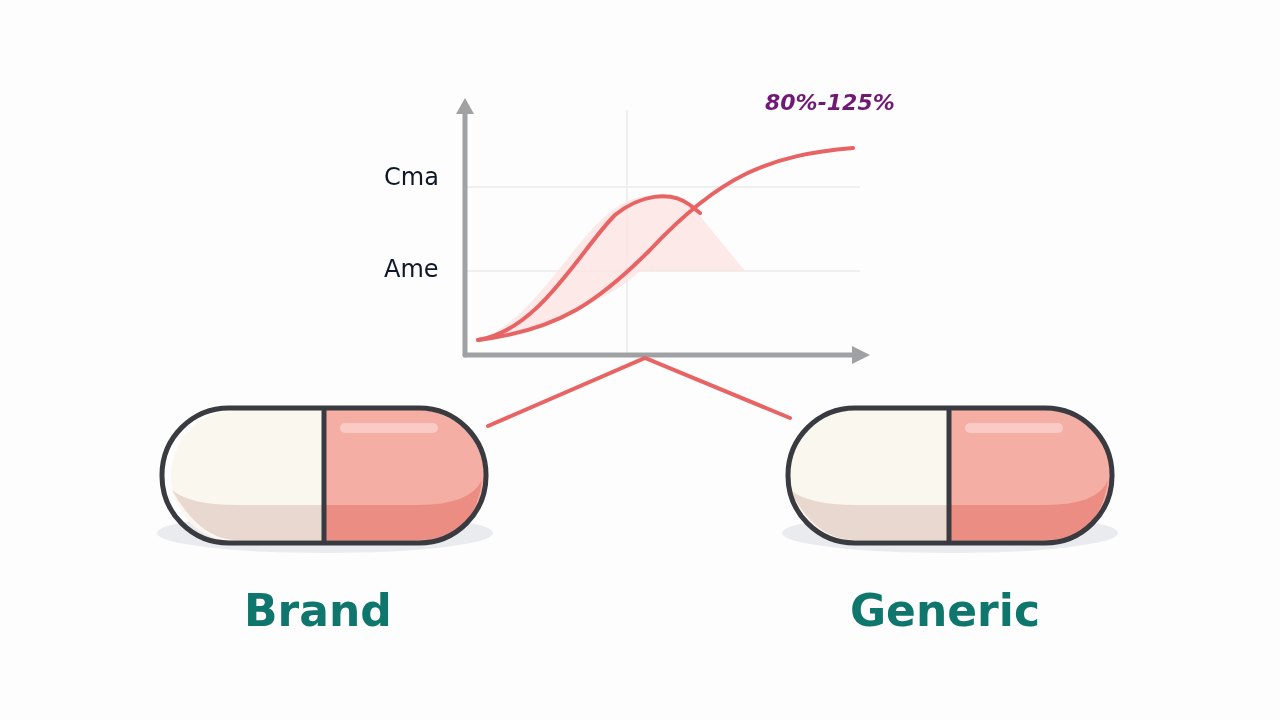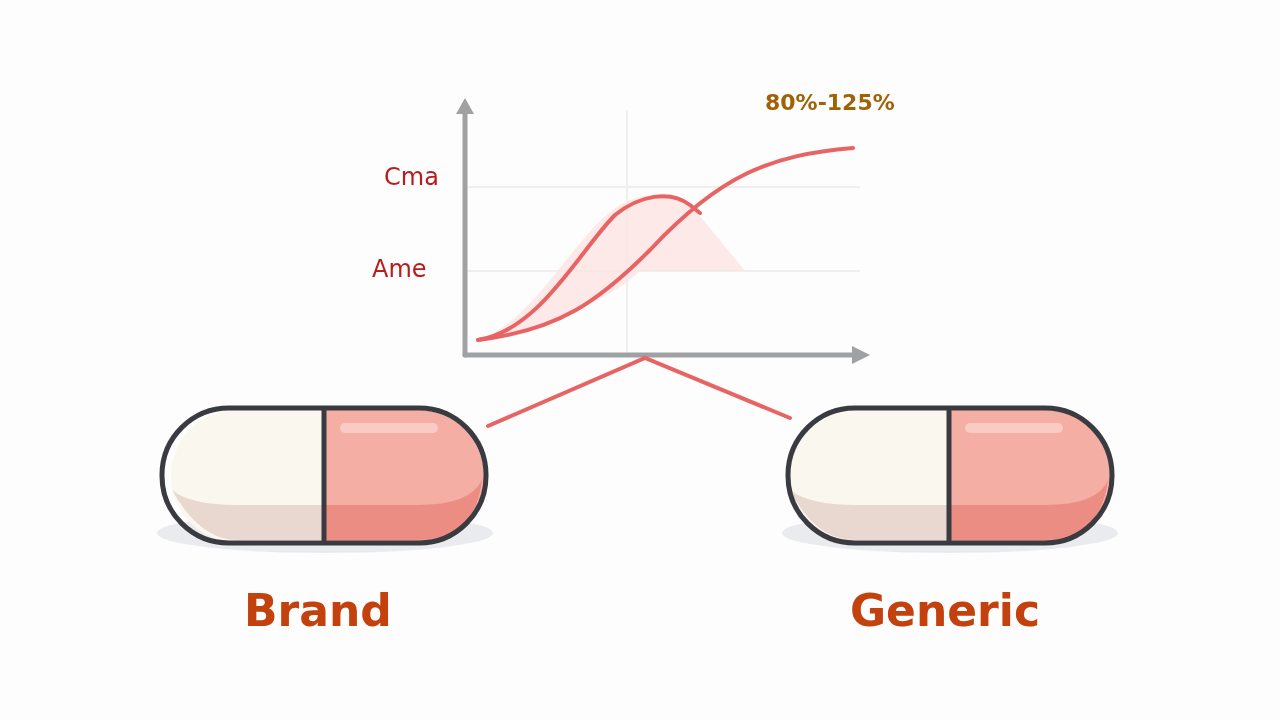--- a/index.html
+++ b/index.html
@@ -1,21 +1,21 @@
 <!DOCTYPE html>
 <html><head>
 <meta charset="utf-8">
 <style>
   html,body{margin:0;padding:0;}
   body{width:1280px;height:720px;background:#fdfdfd;position:relative;overflow:hidden;font-family:"Liberation Sans",sans-serif;}
   svg{position:absolute;left:0;top:0;}
   .lbl{position:absolute;font-family:"DejaVu Sans",sans-serif;}
-  .ylab{color:#b91c1c;font-size:24px;}
-  .range{color:#a16207;font-size:22px;font-weight:bold;}
-  .pill-label{color:#c2410c;font-size:44px;font-weight:bold;}
+  .ylab{color:#0f172a;font-size:24px;}
+  .range{color:#701a75;font-size:22px;font-weight:bold;font-style:italic;}
+  .pill-label{color:#0f766e;font-size:44px;font-weight:bold;}
 </style>
 </head>
 <body>
 
 <svg width="1280" height="720">
 
   <g stroke="#f1eeee" stroke-width="2">
     <line x1="465" y1="187" x2="860" y2="187"></line>
     <line x1="465" y1="271" x2="860" y2="271"></line>
     <line x1="627" y1="110" x2="627" y2="355"></line>
@@ -53,16 +53,16 @@
     <path d="M790,490 Q815,540 855,540 L950,540 L950,505 L855,505 Q810,505 790,490 Z" fill="#e8d8cf"></path>
     <path d="M950,410 L1045,410 A66,66 0 0 1 1045,542 L950,542 Z" fill="#f5aea4"></path>
     <path d="M950,505 L1045,505 Q1098,505 1108,480 Q1100,540 1045,540 L950,540 Z" fill="#ec8d84"></path>
     <rect x="965" y="423" width="98" height="10" rx="5" fill="#f9cbc4"></rect>
     <rect x="788" y="408" width="324" height="135" rx="67" fill="none" stroke="#3a3b40" stroke-width="5"></rect>
     <line x1="949" y1="408" x2="949" y2="543" stroke="#3a3b40" stroke-width="5"></line>
   </g>
 </svg>
 
 <div class="lbl ylab" style="left:384px;top:163px;">Cma</div>
-<div class="lbl ylab" style="left:372px;top:255px;text-align:right;">Ame</div>
+<div class="lbl ylab" style="left:384px;top:255px;text-align:right;">Ame</div>
 <div class="lbl range" style="left:765px;top:90px;">80%-125%</div>
 <div class="lbl pill-label" style="left:244px;top:585px;">Brand</div>
 <div class="lbl pill-label" style="left:850px;top:585px;text-align:right;">Generic</div>
 
 </body></html>

